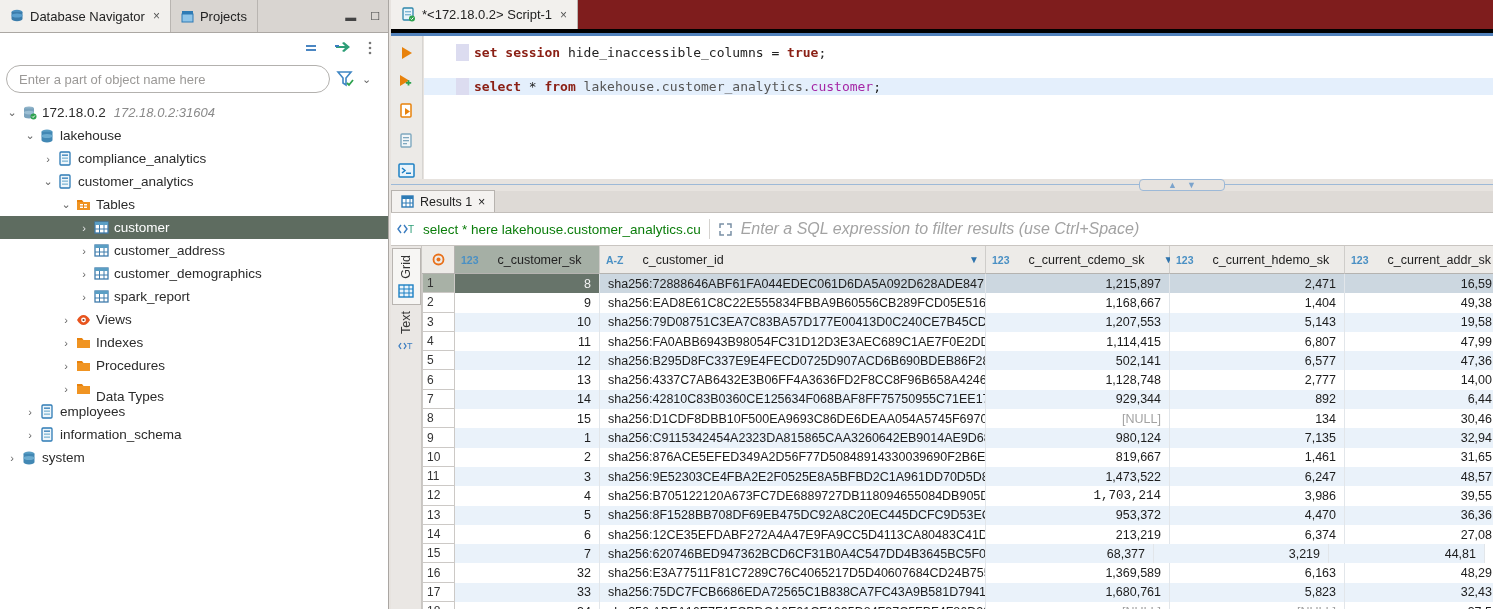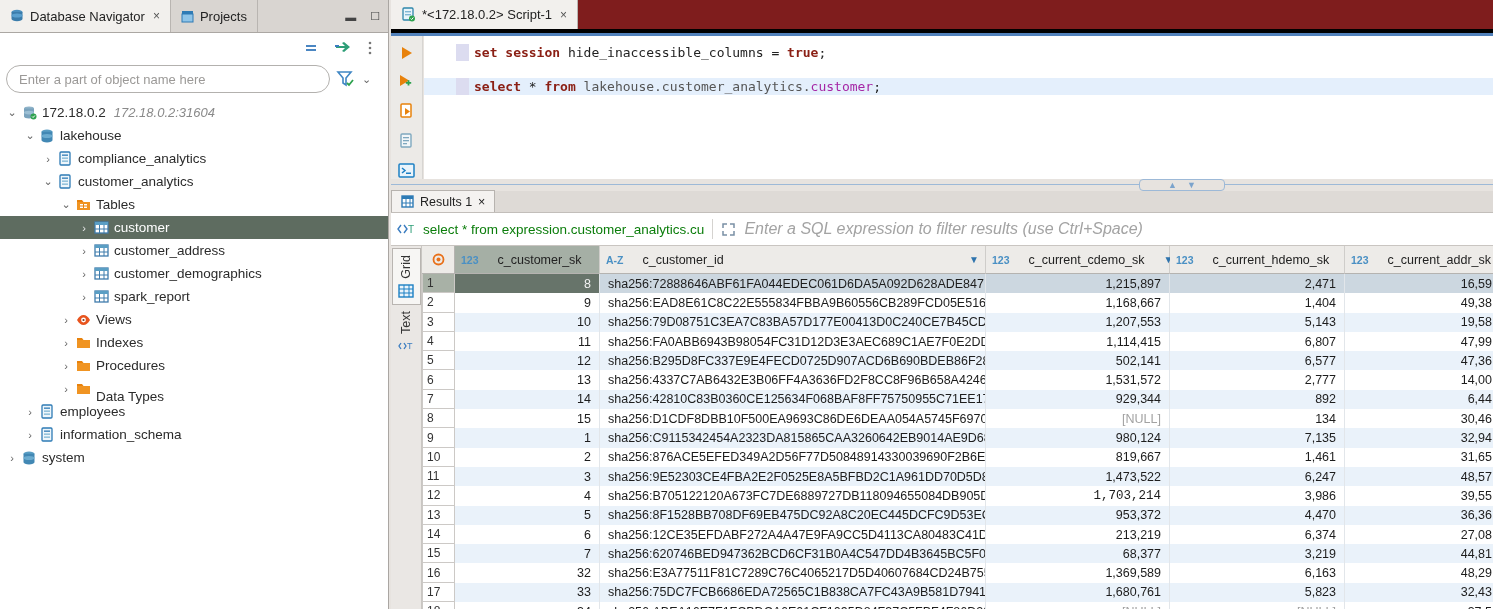--- a/index.html
+++ b/index.html
@@ -419,21 +419,21 @@
 </div>
 
 <div class="res-filterbar">
   <span class="icon">
       <svg width="18" height="14" viewBox="0 0 18 14">
         <path d="M4 3L1 7l3 4" stroke="#3a7cc0" fill="none" stroke-width="1.4"></path>
         <path d="M7 3l3 4-3 4" stroke="#3a7cc0" fill="none" stroke-width="1.4"></path>
         <text x="11" y="11" font-size="10" fill="#2e9e77" font-family="Liberation Sans">T</text>
       </svg>
     </span>
-  <span class="res-query">select * from expression.customer_analytics.cu</span>
+  <span class="res-query">select * here lakehouse.customer_analytics.cu</span>
   <span class="res-sep"></span>
   <span class="icon">
       <svg width="15" height="15" viewBox="0 0 15 15">
         <path d="M2 6V2h4M9 2h4v4M13 9v4H9M6 13H2V9" stroke="#7a90a5" fill="none" stroke-width="1.5"></path>
       </svg>
     </span>
   <span class="res-placeholder">Enter a SQL expression to filter results (use Ctrl+Space)</span>
 </div>
 
 <div class="res-body">
@@ -533,21 +533,21 @@
           <div class="g-cell num" style="width: 145px;">12</div>
           <div class="g-cell " style="width: 386px;">sha256:B295D8FC337E9E4FECD0725D907ACD6B690BDEB86F28A8E</div>
           <div class="g-cell num" style="width: 184px;">502,141</div>
           <div class="g-cell num" style="width: 175px;">6,577</div>
           <div class="g-cell num" style="width: 156px;">47,36</div>
         </div>
         <div class="g-row even">
           <div class="g-num">6</div>
           <div class="g-cell num" style="width: 145px;">13</div>
           <div class="g-cell " style="width: 386px;">sha256:4337C7AB6432E3B06FF4A3636FD2F8CC8F96B658A42466AE</div>
-          <div class="g-cell num" style="width: 184px;">1,531,572</div>
+          <div class="g-cell num" style="width: 184px;">1,128,748</div>
           <div class="g-cell num" style="width: 175px;">2,777</div>
           <div class="g-cell num" style="width: 156px;">14,00</div>
         </div>
         <div class="g-row odd">
           <div class="g-num">7</div>
           <div class="g-cell num" style="width: 145px;">14</div>
           <div class="g-cell " style="width: 386px;">sha256:42810C83B0360CE125634F068BAF8FF75750955C71EE17444</div>
           <div class="g-cell num" style="width: 184px;">929,344</div>
           <div class="g-cell num" style="width: 175px;">892</div>
           <div class="g-cell num" style="width: 156px;">6,44</div>
@@ -605,21 +605,21 @@
           <div class="g-cell num" style="width: 145px;">6</div>
           <div class="g-cell " style="width: 386px;">sha256:12CE35EFDABF272A4A47E9FA9CC5D4113CA80483C41D17C8</div>
           <div class="g-cell num" style="width: 184px;">213,219</div>
           <div class="g-cell num" style="width: 175px;">6,374</div>
           <div class="g-cell num" style="width: 156px;">27,08</div>
         </div>
         <div class="g-row odd">
           <div class="g-num">15</div>
           <div class="g-cell num" style="width: 145px;">7</div>
           <div class="g-cell " style="width: 386px;">sha256:620746BED947362BCD6CF31B0A4C547DD4B3645BC5F0B10</div>
-          <div class="g-cell num" style="width: 184px;">68,377</div>
+          <div class="g-cell num" style="width: 168px;">68,377</div>
           <div class="g-cell num" style="width: 175px;">3,219</div>
           <div class="g-cell num" style="width: 156px;">44,81</div>
         </div>
         <div class="g-row even">
           <div class="g-num">16</div>
           <div class="g-cell num" style="width: 145px;">32</div>
           <div class="g-cell " style="width: 386px;">sha256:E3A77511F81C7289C76C4065217D5D40607684CD24B755E9F7</div>
           <div class="g-cell num" style="width: 184px;">1,369,589</div>
           <div class="g-cell num" style="width: 175px;">6,163</div>
           <div class="g-cell num" style="width: 156px;">48,29</div>

